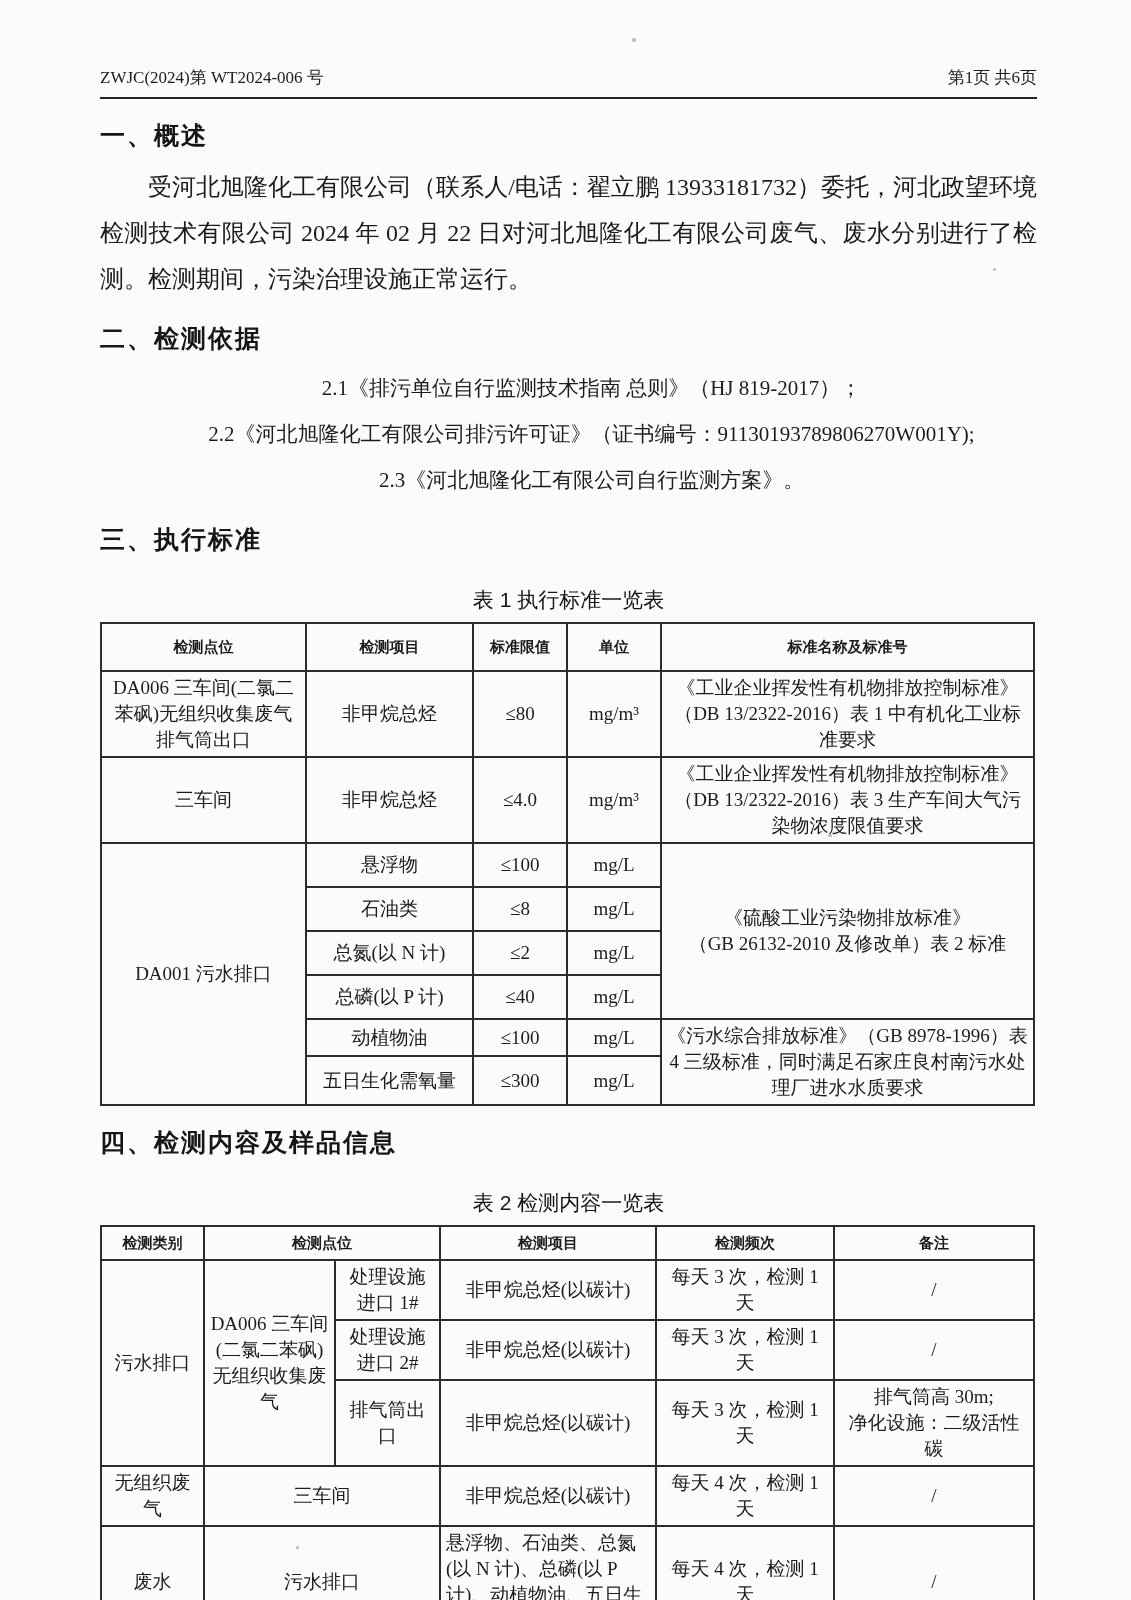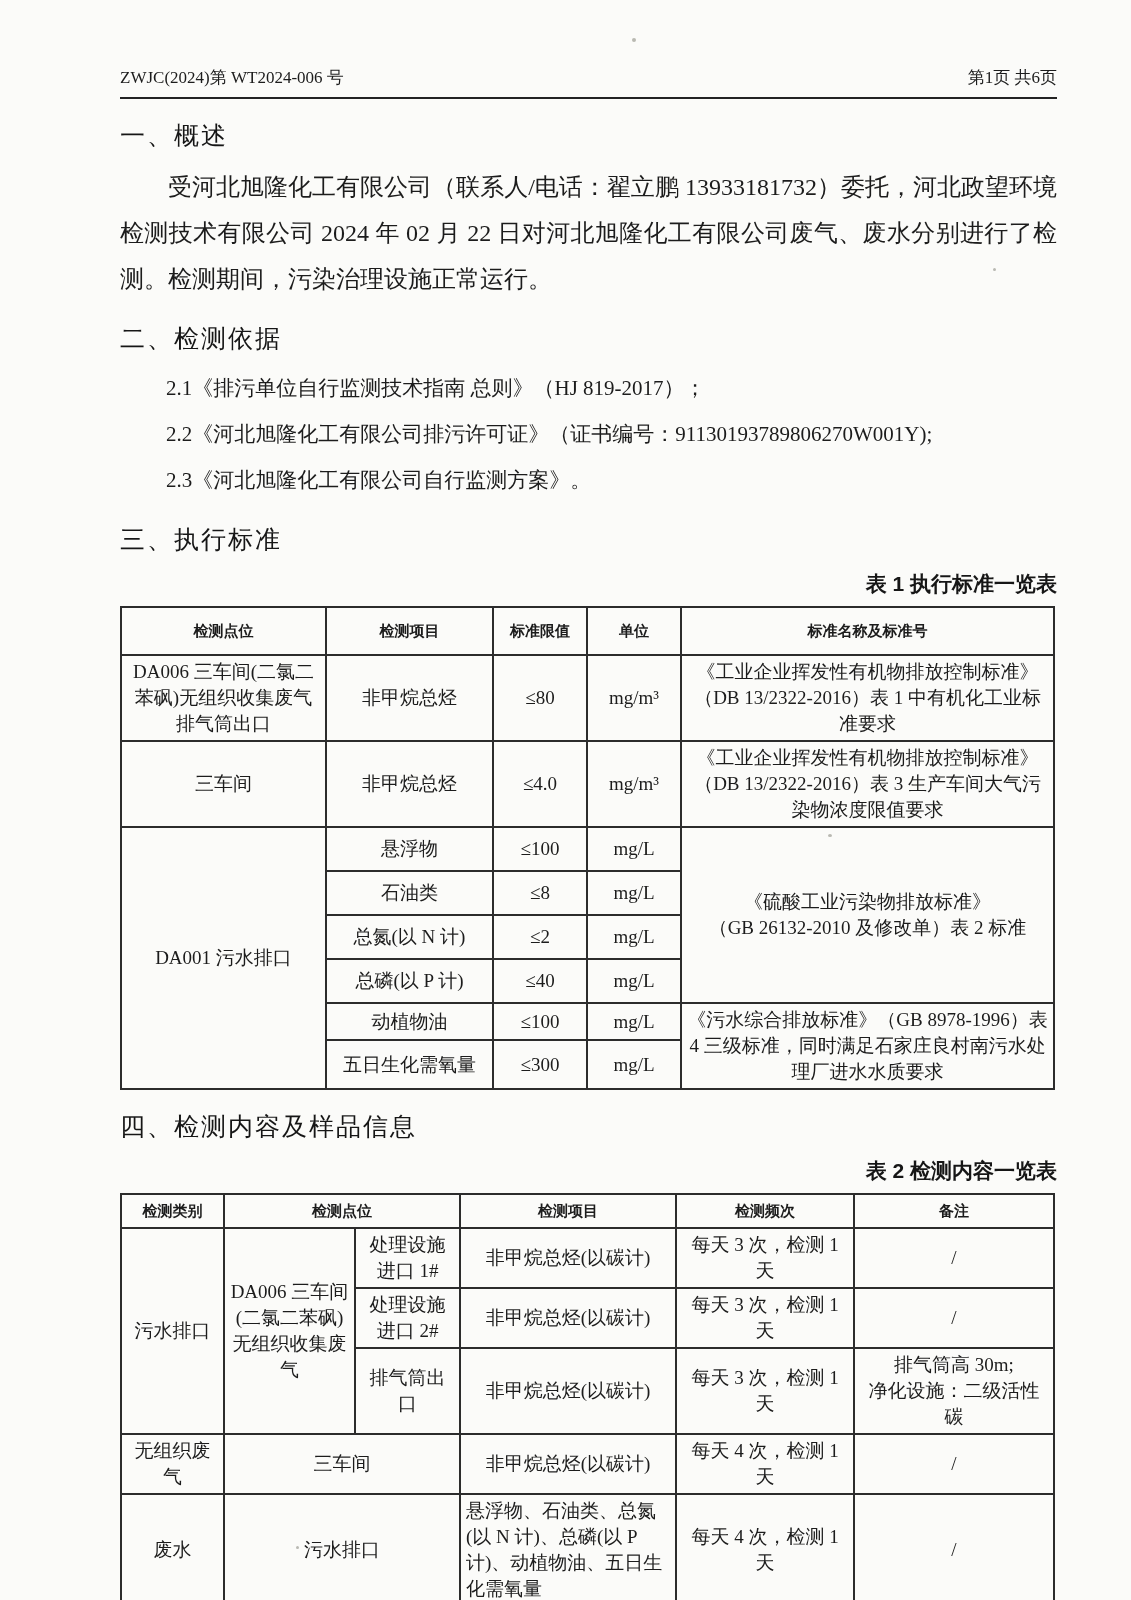--- a/index.html
+++ b/index.html
@@ -7,62 +7,61 @@
     margin: 0; padding: 0;
     width: 1131px; height: 1600px;
     background: #fbfbf9;
     color: #1c1c1c;
     font-family: "Liberation Serif", "DejaVu Serif", serif;
   }
   .page {
     position: relative;
     width: 1131px; height: 1600px;
     overflow: hidden;
-    padding-left: 20px;
   }
   .content {
     margin-left: 100px;
     width: 937px;
   }
   
   .running-header {
     padding-top: 66px;
     display: flex;
     justify-content: space-between;
     align-items: flex-end;
     font-size: 17px;
     padding-bottom: 8px;
     border-bottom: 2px solid #232323;
   }
   .heading {
     font-family: "Liberation Sans", "DejaVu Sans", sans-serif;
-    font-weight: normal;
+    font-weight: bold;
     font-size: 25px;
     letter-spacing: 2px;
     margin-top: 20px;
     color: #161616;
   }
   .body-par {
     margin-top: 12px;
     font-size: 24px;
     line-height: 46px;
     text-align: justify;
     text-indent: 2em;
   }
-  .basis-list { margin-top: 10px; }
+  .basis-list { margin-top: 10px; text-align: center; }
   .basis-item {
     padding-left: 46px;
     font-size: 21px;
     line-height: 46px;
   }
   .table-title {
-    margin-top: 14px;
-    text-align: right;
+    margin-top: 30px;
+    text-align: center;
     font-family: "Liberation Sans", "DejaVu Sans", sans-serif;
-    font-weight: bold;
+    font-weight: normal;
     font-size: 21px;
     color: #161616;
   }
   table.tbl {
     margin-top: 8px;
     border-collapse: collapse;
     table-layout: fixed;
     width: 933px;
     font-size: 19px;
     line-height: 26px;

